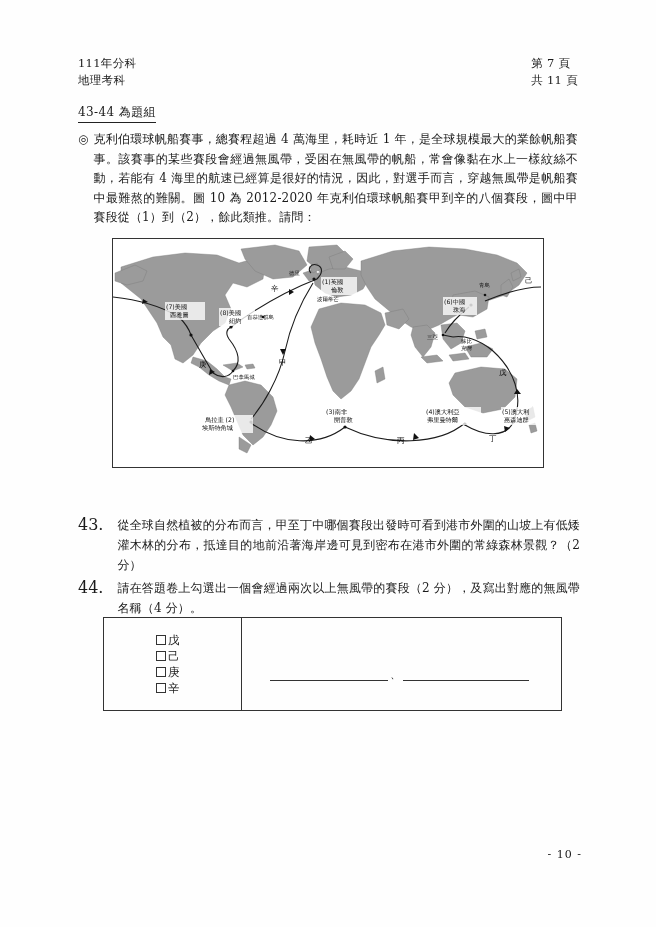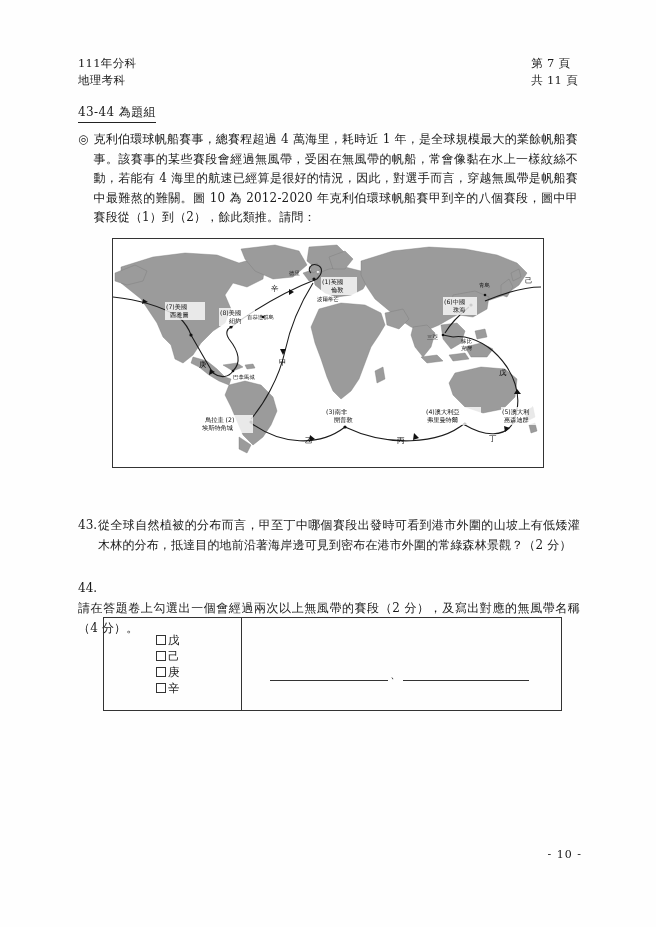--- a/index.html
+++ b/index.html
@@ -91,32 +91,32 @@
   
   .q {
     position: absolute;
     left: 78px;
     width: 502px;
     display: flex;
     align-items: flex-start;
   }
   .q-num {
     flex: 0 0 auto;
-    font-size: 12px;
+    font-size: 16px;
     line-height: 20px;
-    margin-right: 1px;
+    margin-right: 14px;
   }
   .q-body {
     font-size: 12px;
     line-height: 20px;
     text-align: justify;
     letter-spacing: 0.15px;
   }
   #q43 { top: 515px; }
-  #q44 { top: 578px; flex-direction: column; }
+  #q44 { top: 578px; }
 
   
   .ans-table {
     position: absolute;
     left: 103px; top: 617px;
     width: 456px;
     border-collapse: collapse;
     table-layout: fixed;
   }
   .ans-table td {

